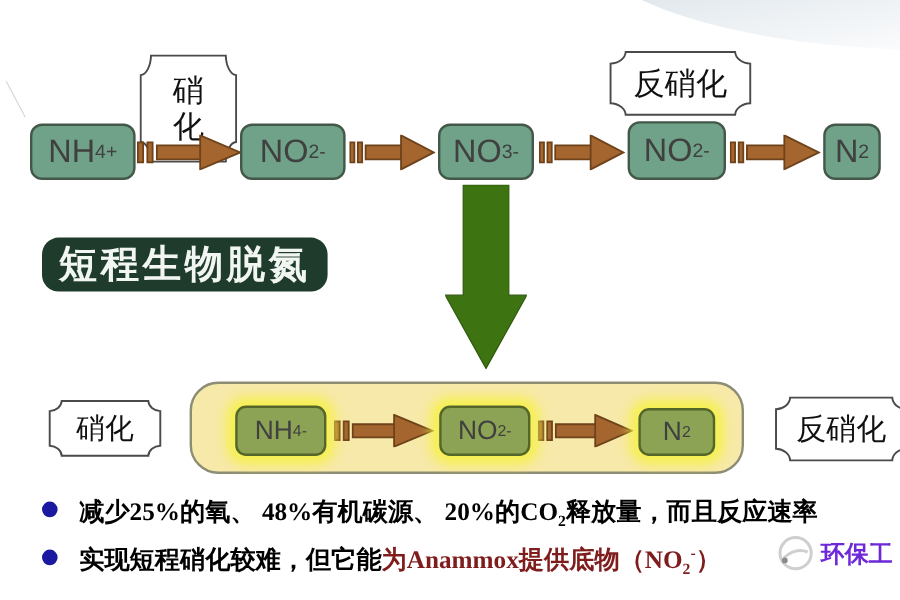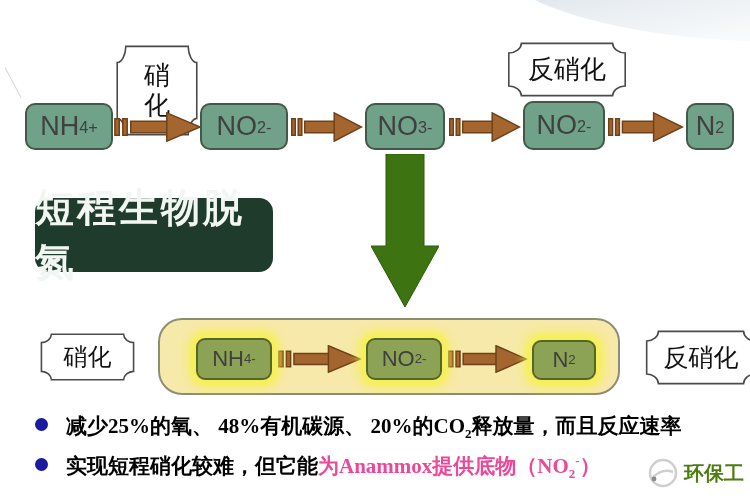--- a/index.html
+++ b/index.html
@@ -21,37 +21,37 @@
   .chem.olive{background:#8CA254;border:2px solid #55662B;border-radius:9px;
         font-size:22px;box-shadow:0 0 10px 7px rgba(246,240,74,0.95);}
   
   .callout{position:absolute;display:flex;align-items:center;justify-content:center;
         text-align:center;color:#111;font-weight:400;}
   .callout svg{position:absolute;left:0;top:0;width:100%;height:100%;}
   .callout .lbl{position:relative;z-index:2;padding:0 10px;}
   
   .harrow{position:absolute;}
   
-  .headline{position:absolute;left:35px;top:198px;width:238px;height:74px;
+  .headline{position:absolute;left:35px;top:198px;width:238px;height:45px;
         background:#1E3B2C;border-radius:14px;display:flex;align-items:center;
-        justify-content:center;color:#F2F6F2;font-size:39px;font-weight:700;
+        justify-content:center;color:#F2F6F2;font-size:32px;font-weight:700;
         letter-spacing:3px;}
   
   .ybox{position:absolute;left:158px;top:318px;width:462px;height:77px;
         background:#F7E9A9;border:2px solid #8D8D75;border-radius:24px;box-sizing:border-box;}
   
   .bullet-dot{position:absolute;width:13px;height:13px;border-radius:50%;background:#1A1AA0;}
   .bullet-text{position:absolute;left:66px;width:700px;color:#000;
         font-family:"Liberation Serif",serif;font-weight:700;font-size:21px;white-space:nowrap;}
   .bullet-text sub{font-size:62%;}
   .bullet-text sup{font-size:62%;}
-  .red{color:#ec4899;}
+  .red{color:#7f1d1d;}
   
   .wm{position:absolute;left:648px;top:446px;display:flex;align-items:center;
-        color:#4d7c0f;font-size:20px;font-weight:700;margin-top:12px;}
+        color:#6d28d9;font-size:20px;font-weight:700;}
   .wm-circle{width:30px;height:30px;margin-right:6px;}
 </style>
 </head>
 <body>
 
 <svg width="0" height="0" style="position:absolute">
   <defs>
     <symbol id="plaque" viewBox="0 0 100 60" preserveAspectRatio="none">
       <path d="M 12 1.5 L 88 1.5 A 11 11 0 0 0 98.5 12 L 98.5 48 A 11 11 0 0 0 88 58.5 L 12 58.5 A 11 11 0 0 0 1.5 48 L 1.5 12 A 11 11 0 0 0 12 1.5 Z" fill="#ffffff" stroke="#4A4A4A" stroke-width="1.6" vector-effect="non-scaling-stroke"></path>
     </symbol>

